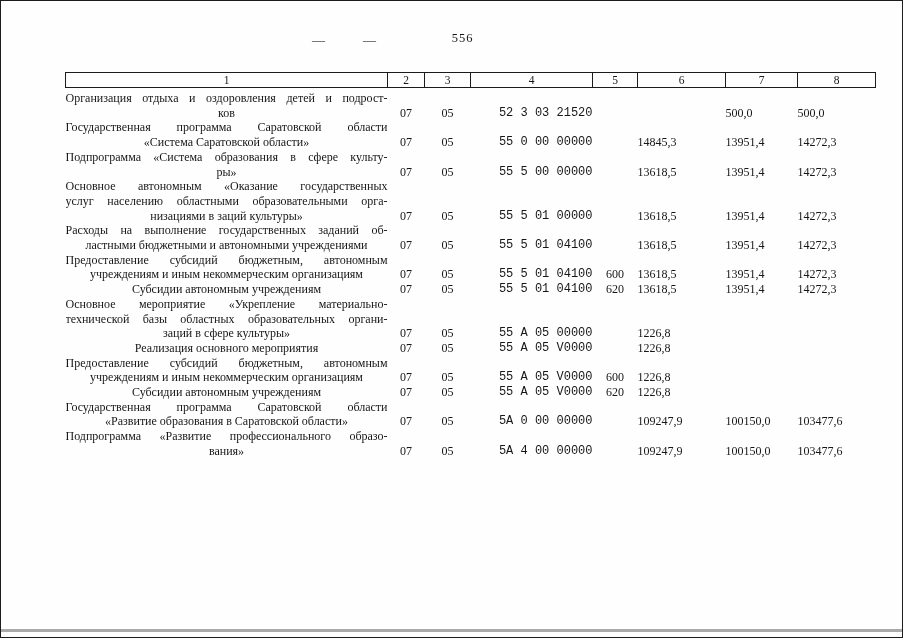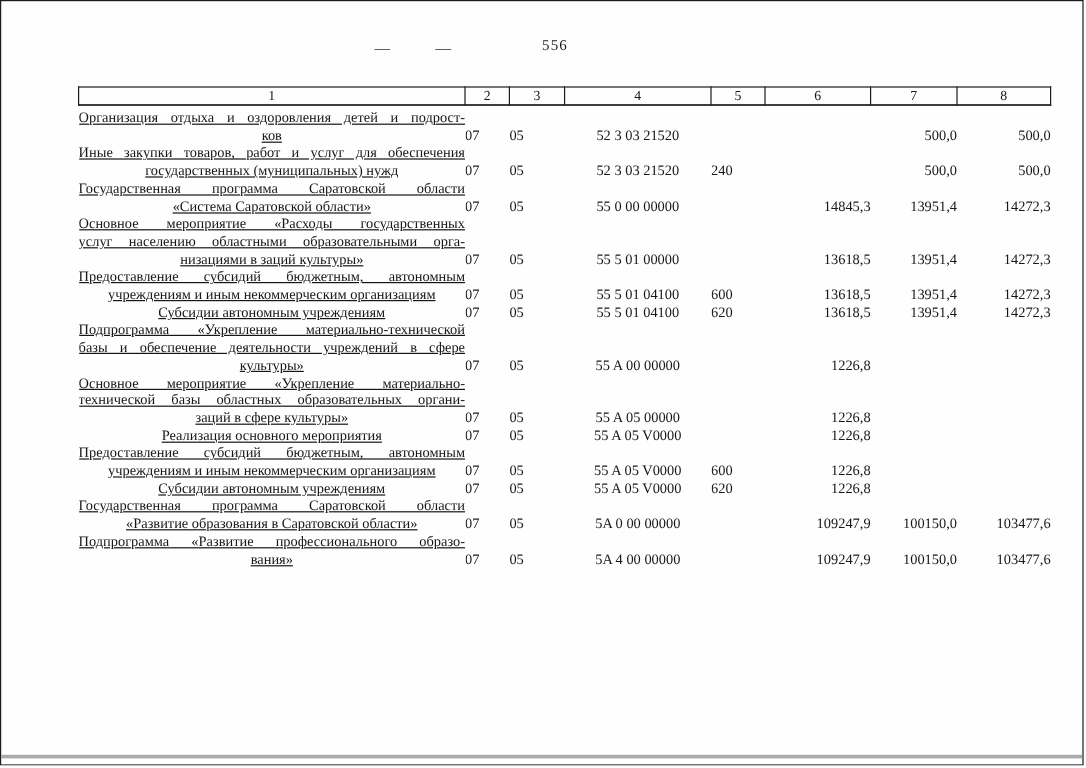--- a/index.html
+++ b/index.html
@@ -63,25 +63,24 @@
     font-size: 12px;
     line-height: 14.7px;
     overflow: hidden;
   }
   table.budget tbody tr:first-child td { padding-top: 3px; }
   td.name {
     text-align: left;
     padding-left: 5px;
     padding-right: 4px;
     vertical-align: top;
-    text-decoration: underline;
-  }
-  td.num  { }
-  td.code { text-align: center; }
-  td.amt  { text-align: right; padding-right: 6px; }
+  }
+  td.num  { text-align: center; }
+  td.code { text-align: right; font-family: Liberation Mono, monospace; }
+  td.amt  { text-align: left; padding-right: 6px; }
 
   .tline { line-height: 14.7px; text-align: center; }
   .tline.just {
     text-align: justify;
     text-align-last: justify;
     text-justify: inter-word;
   }
 
   .scan-artifact-line {
     position: absolute;
@@ -136,60 +135,73 @@
     <td class="num">07</td>
     <td class="num">05</td>
     <td class="code">52 3 03 21520</td>
     <td class="num"></td>
     <td class="amt"></td>
     <td class="amt">500,0</td>
     <td class="amt">500,0</td>
   </tr>
           <tr>
     <td class="name">
-              <div class="tline just">Иные закупки товаров, работ и услуг для обеспечения</div>
-              <div class="tline">государственных (муниципальных) нужд</div>
-            </td>
-    <td class="num">07</td>
-    <td class="num">05</td>
-    <td class="code">52 3 03 21520</td>
-    <td class="num">240</td>
-    <td class="amt"></td>
-    <td class="amt">500,0</td>
-    <td class="amt">500,0</td>
-  </tr>
-          <tr>
-    <td class="name">
               <div class="tline just">Государственная программа Саратовской области</div>
               <div class="tline">«Система Саратовской области»</div>
             </td>
     <td class="num">07</td>
     <td class="num">05</td>
     <td class="code">55 0 00 00000</td>
     <td class="num"></td>
     <td class="amt">14845,3</td>
     <td class="amt">13951,4</td>
     <td class="amt">14272,3</td>
   </tr>
           <tr>
     <td class="name">
-              <div class="tline just">Основное мероприятие «Расходы государственных</div>
+              <div class="tline just">Подпрограмма «Система образования в сфере культу-</div>
+              <div class="tline">ры»</div>
+            </td>
+    <td class="num">07</td>
+    <td class="num">05</td>
+    <td class="code">55 5 00 00000</td>
+    <td class="num"></td>
+    <td class="amt">13618,5</td>
+    <td class="amt">13951,4</td>
+    <td class="amt">14272,3</td>
+  </tr>
+          <tr>
+    <td class="name">
+              <div class="tline just">Основное автономным «Оказание государственных</div>
               <div class="tline just">услуг населению областными образовательными орга-</div>
               <div class="tline">низациями в заций культуры»</div>
             </td>
     <td class="num">07</td>
     <td class="num">05</td>
     <td class="code">55 5 01 00000</td>
     <td class="num"></td>
     <td class="amt">13618,5</td>
     <td class="amt">13951,4</td>
     <td class="amt">14272,3</td>
   </tr>
           <tr>
     <td class="name">
+              <div class="tline just">Расходы на выполнение государственных заданий об-</div>
+              <div class="tline">ластными бюджетными и автономными учреждениями</div>
+            </td>
+    <td class="num">07</td>
+    <td class="num">05</td>
+    <td class="code">55 5 01 04100</td>
+    <td class="num"></td>
+    <td class="amt">13618,5</td>
+    <td class="amt">13951,4</td>
+    <td class="amt">14272,3</td>
+  </tr>
+          <tr>
+    <td class="name">
               <div class="tline just">Предоставление субсидий бюджетным, автономным</div>
               <div class="tline">учреждениям и иным некоммерческим организациям</div>
             </td>
     <td class="num">07</td>
     <td class="num">05</td>
     <td class="code">55 5 01 04100</td>
     <td class="num">600</td>
     <td class="amt">13618,5</td>
     <td class="amt">13951,4</td>
     <td class="amt">14272,3</td>
@@ -198,34 +210,20 @@
     <td class="name">
               <div class="tline">Субсидии автономным учреждениям</div>
             </td>
     <td class="num">07</td>
     <td class="num">05</td>
     <td class="code">55 5 01 04100</td>
     <td class="num">620</td>
     <td class="amt">13618,5</td>
     <td class="amt">13951,4</td>
     <td class="amt">14272,3</td>
-  </tr>
-          <tr>
-    <td class="name">
-              <div class="tline just">Подпрограмма «Укрепление материально-технической</div>
-              <div class="tline just">базы и обеспечение деятельности учреждений в сфере</div>
-              <div class="tline">культуры»</div>
-            </td>
-    <td class="num">07</td>
-    <td class="num">05</td>
-    <td class="code">55 A 00 00000</td>
-    <td class="num"></td>
-    <td class="amt">1226,8</td>
-    <td class="amt"></td>
-    <td class="amt"></td>
   </tr>
           <tr>
     <td class="name">
               <div class="tline just">Основное мероприятие «Укрепление материально-</div>
               <div class="tline just">технической базы областных образовательных органи-</div>
               <div class="tline">заций в сфере культуры»</div>
             </td>
     <td class="num">07</td>
     <td class="num">05</td>
     <td class="code">55 A 05 00000</td>

